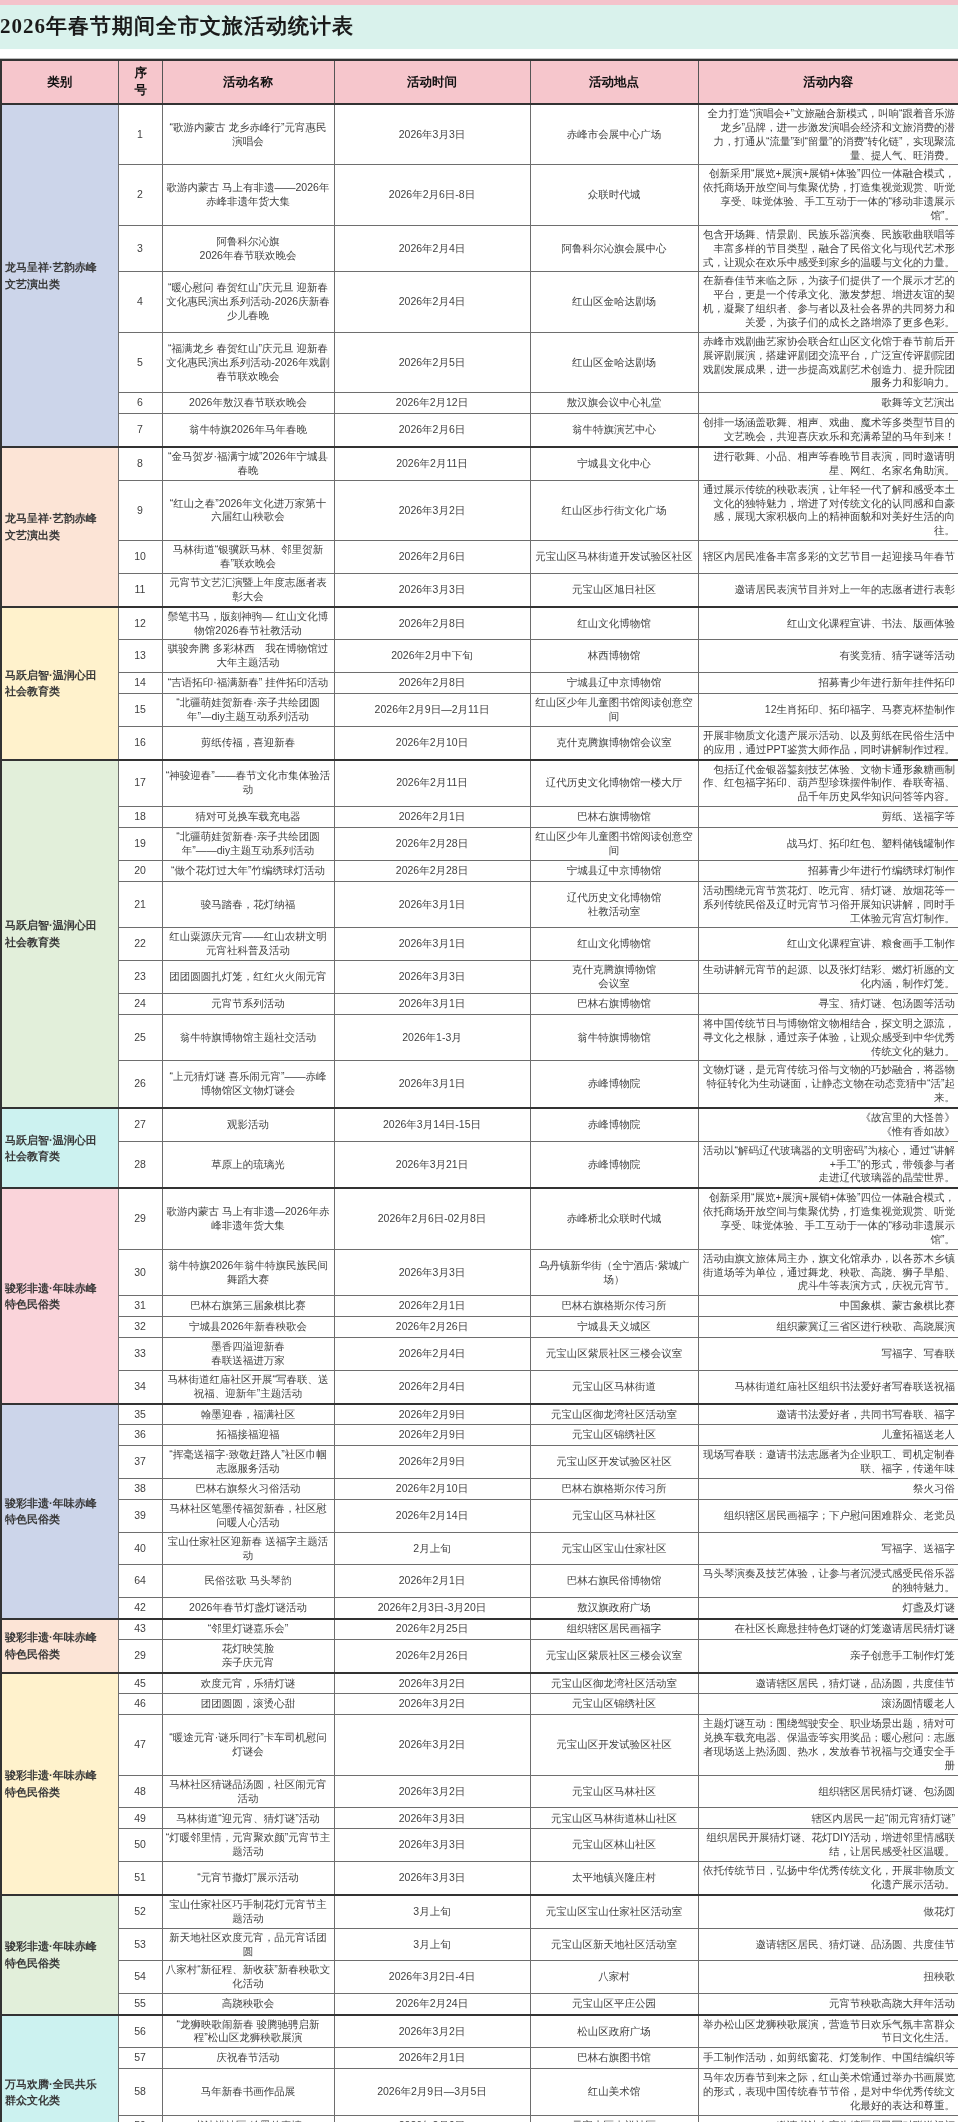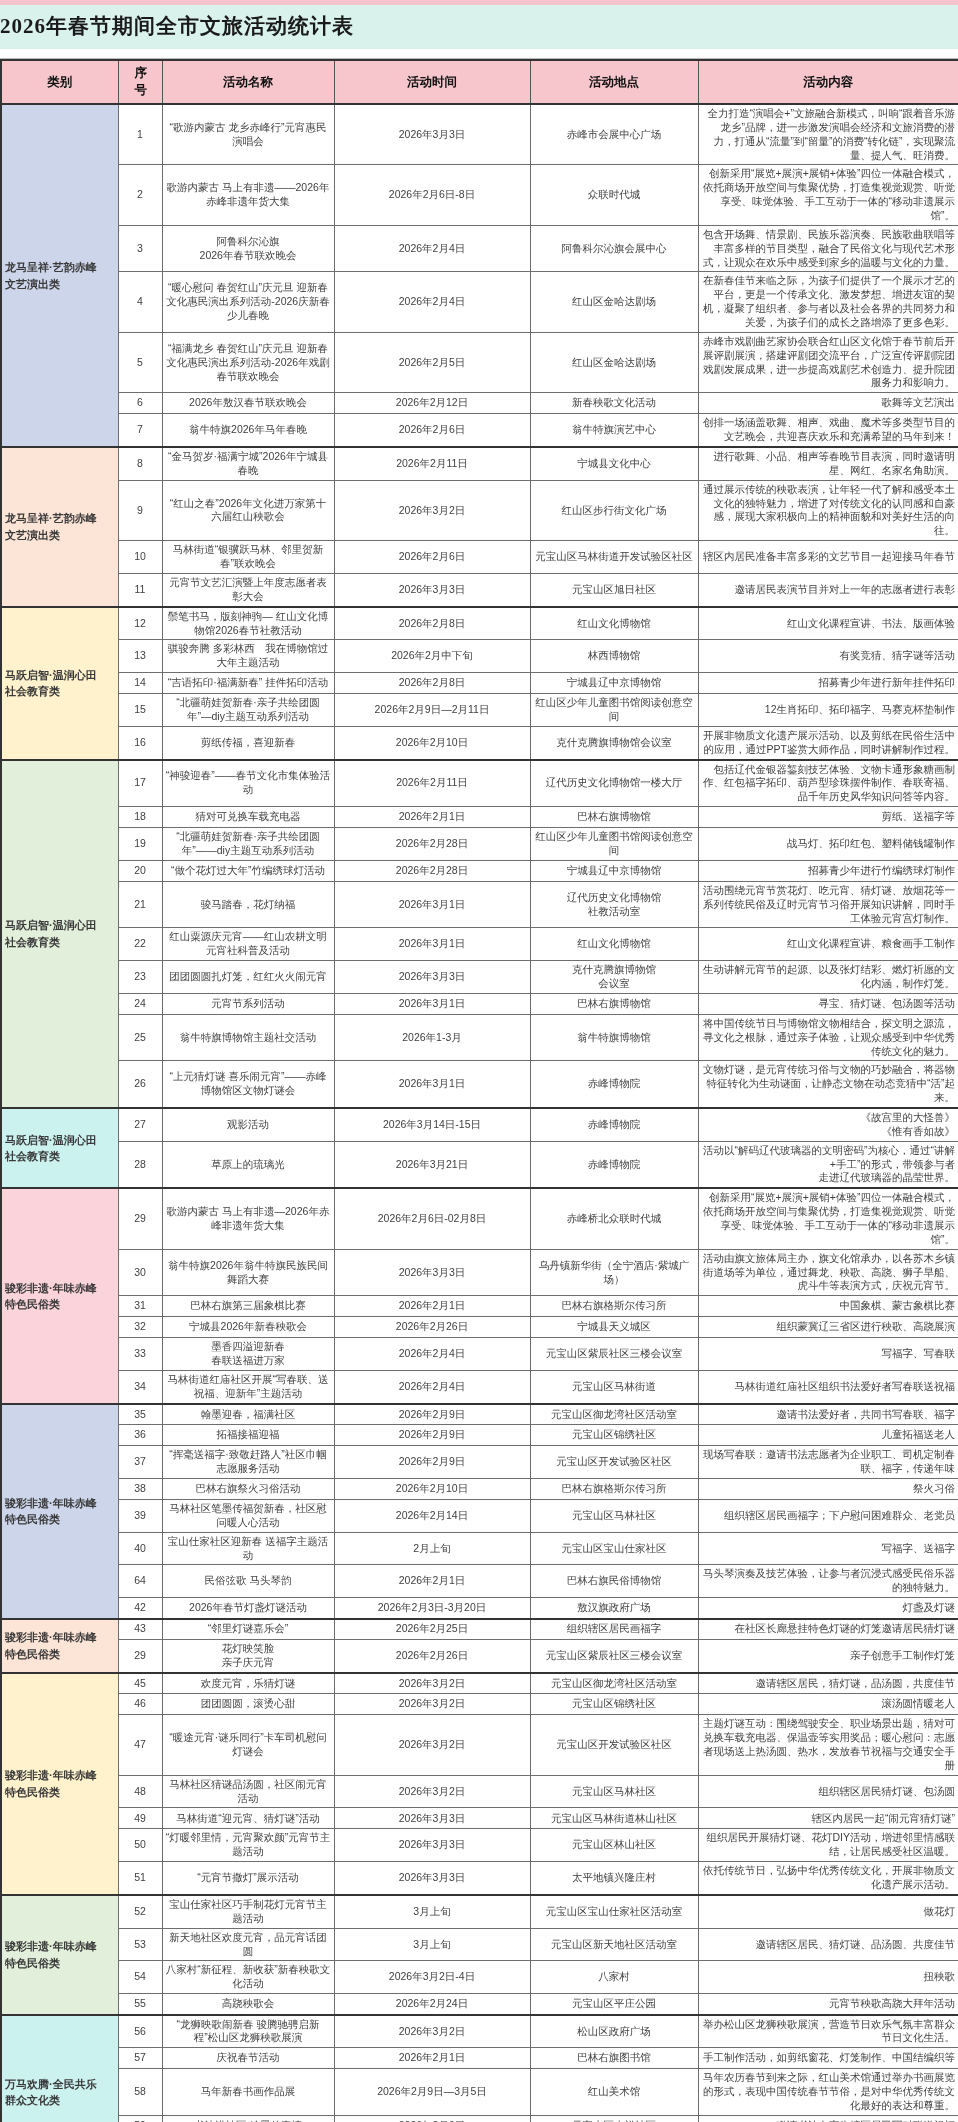--- a/index.html
+++ b/index.html
@@ -85,21 +85,21 @@
           <td class="no">5</td>
           <td class="name">“福满龙乡 春贺红山”庆元旦 迎新春 文化惠民演出系列活动-2026年戏剧春节联欢晚会</td>
           <td class="time">2026年2月5日</td>
           <td class="place">红山区金哈达剧场</td>
           <td class="content">赤峰市戏剧曲艺家协会联合红山区文化馆于春节前后开展评剧展演，搭建评剧团交流平台，广泛宣传评剧院团戏剧发展成果，进一步提高戏剧艺术创造力、提升院团服务力和影响力。</td>
         </tr>
         <tr>
           <td class="no">6</td>
           <td class="name">2026年敖汉春节联欢晚会</td>
           <td class="time">2026年2月12日</td>
-          <td class="place">新春秧歌文化活动</td>
+          <td class="place">敖汉旗会议中心礼堂</td>
           <td class="content">歌舞等文艺演出</td>
         </tr>
         <tr>
           <td class="no">7</td>
           <td class="name">翁牛特旗2026年马年春晚</td>
           <td class="time">2026年2月6日</td>
           <td class="place">翁牛特旗演艺中心</td>
           <td class="content">创排一场涵盖歌舞、相声、戏曲、魔术等多类型节目的文艺晚会，共迎喜庆欢乐和充满希望的马年到来！</td>
         </tr>
         <tr class="gstart">

